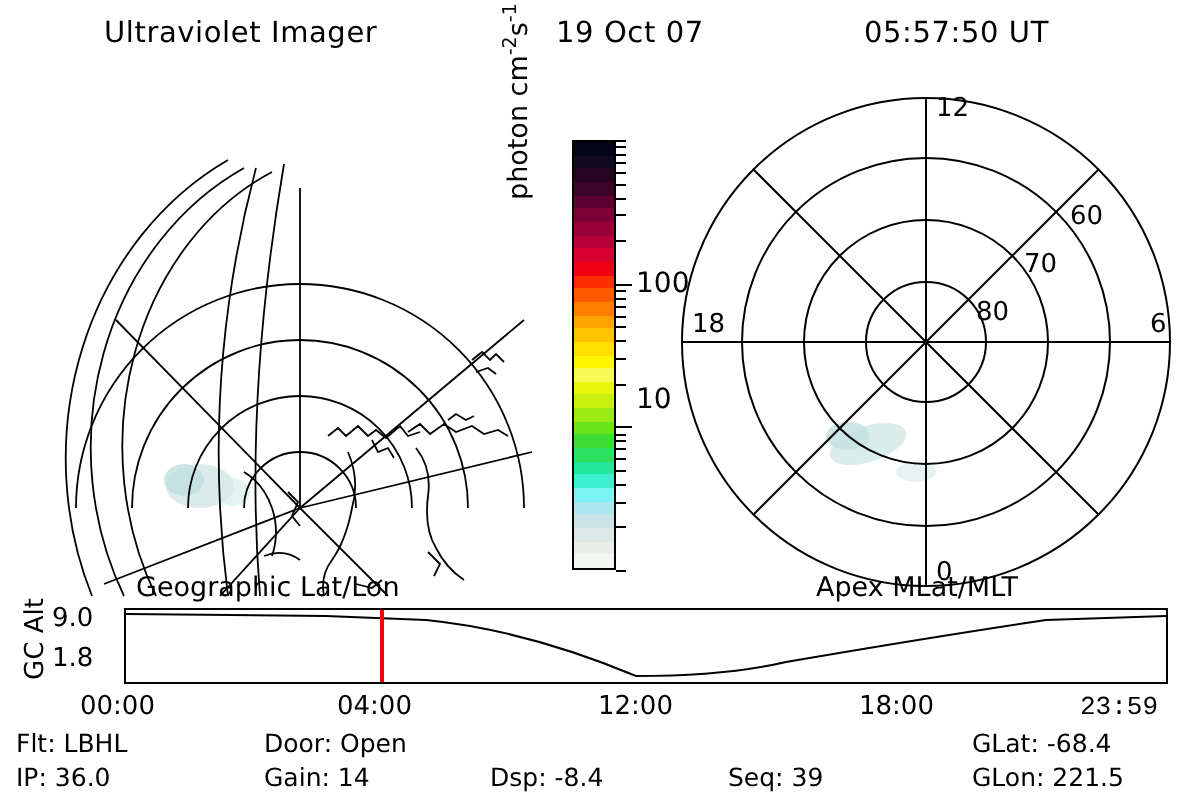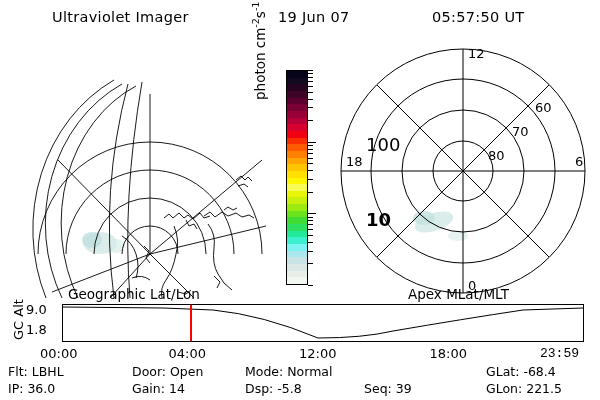--- a/index.html
+++ b/index.html
@@ -24,21 +24,21 @@
   .plabel{font-size:13px;fill:#000;font-family:"DejaVu Sans","Liberation Sans",sans-serif;}
 
   
   #colorbar-group{left:286px;top:70px;width:24px;height:215px;}
   #colorbar-group .bar{position:absolute;left:0;top:0;width:22px;height:215px;border:1px solid #000;box-sizing:border-box;}
   .cb-seg{width:100%;}
   #colorbar-ticks{left:308px;top:70px;width:8px;height:215px;}
   .cb-tick{position:absolute;left:0;height:1px;background:#000;}
   .cb-tick.major{width:8px;}
   .cb-tick.minor{width:5px;}
-  .cb-num{position:absolute;left:10px;font-size:18px;white-space:nowrap;transform:translateY(-8px);margin-left:48px;}
+  .cb-num{position:absolute;left:10px;font-size:14px;white-space:nowrap;transform:translateY(-8px);}
   #colorbar-axis-label{
     left:250px;top:100px;width:160px;height:20px;font-size:13.5px;
     transform:rotate(-90deg);transform-origin:left top;white-space:nowrap;
   }
   #colorbar-axis-label .sup{font-size:9.5px;vertical-align:super;}
 
   
   #alt-strip{left:0;top:288px;width:600px;height:72px;}
   #alt-ylabel{position:absolute;left:-12px;top:24px;width:60px;font-size:13px;
     transform:rotate(-90deg);transform-origin:center center;text-align:center;white-space:nowrap;}
@@ -55,21 +55,21 @@
   #footer{left:0;top:364px;width:600px;height:36px;font-size:12.5px;}
   #footer .frow{position:absolute;left:0;width:600px;height:17px;}
   #footer .frow span{position:absolute;white-space:nowrap;}
   .fc0{left:8px;} .fc1{left:132px;} .fc2{left:245px;} .fc3{left:364px;} .fc4{left:486px;}
 </style>
 </head>
 <body>
 
 <div class="abs hdr">
   <span id="hdr-instrument">Ultraviolet Imager</span>
-  <span id="hdr-date">19 Jun 07</span>
+  <span id="hdr-date">19 Oct 07</span>
   <span id="hdr-time">05:57:50 UT</span>
 </div>
 
 <div class="abs" id="geo-panel">
   <svg width="248" height="258" viewBox="0 0 248 258">
     <defs>
       <clipPath id="geoClip">
           <circle cx="132" cy="214" r="196"></circle>
         </clipPath>
     </defs>
@@ -160,21 +160,21 @@
     <div class="cb-tick minor" style="top: 215px;"></div>
     <div class="cb-tick minor" style="top: 193.426px;"></div>
     <div class="cb-tick minor" style="top: 180.806px;"></div>
     <div class="cb-tick minor" style="top: 171.852px;"></div>
     <div class="cb-tick minor" style="top: 164.907px;"></div>
     <div class="cb-tick minor" style="top: 159.232px;"></div>
     <div class="cb-tick minor" style="top: 154.435px;"></div>
     <div class="cb-tick minor" style="top: 150.279px;"></div>
     <div class="cb-tick minor" style="top: 146.613px;"></div>
     <div class="cb-tick major" style="top: 143.333px;"></div>
-    <div class="cb-num" style="top: 147px; font-weight: bold;">10</div>
+    <div class="cb-num" style="top: 130px;">10</div>
     <div class="cb-tick minor" style="top: 121.76px;"></div>
     <div class="cb-tick minor" style="top: 109.14px;"></div>
     <div class="cb-tick minor" style="top: 100.186px;"></div>
     <div class="cb-tick minor" style="top: 93.2405px;"></div>
     <div class="cb-tick minor" style="top: 87.5658px;"></div>
     <div class="cb-tick minor" style="top: 82.768px;"></div>
     <div class="cb-tick minor" style="top: 78.6119px;"></div>
     <div class="cb-tick minor" style="top: 74.946px;"></div>
     <div class="cb-tick major" style="top: 71.6667px;"></div>
     <div class="cb-num" style="top: 71.6667px;">100</div>
@@ -244,23 +244,22 @@
       <span style="left: 299px;">12:00</span>
       <span style="left: 429.5px;">18:00</span>
       <span style="left: 540px; font-family: Liberation Mono, monospace;">23:59</span>
     </div>
 </div>
 
 <div class="abs" id="footer">
   <div class="frow" id="footer-row1" style="top:0;">
       <span class="fc0">Flt: LBHL</span>
       <span class="fc1">Door: Open</span>
-      <span class="fc2">Mode: Normal</span>
       <span class="fc4">GLat: -68.4</span>
     </div>
   <div class="frow" id="footer-row2" style="top:17px;text-align:right;">
       <span class="fc0">IP: 36.0</span>
       <span class="fc1">Gain: 14</span>
-      <span class="fc2">Dsp: -5.8</span>
+      <span class="fc2">Dsp: -8.4</span>
       <span class="fc3">Seq: 39</span>
       <span class="fc4">GLon: 221.5</span>
     </div>
 </div>
 
 </body></html>

